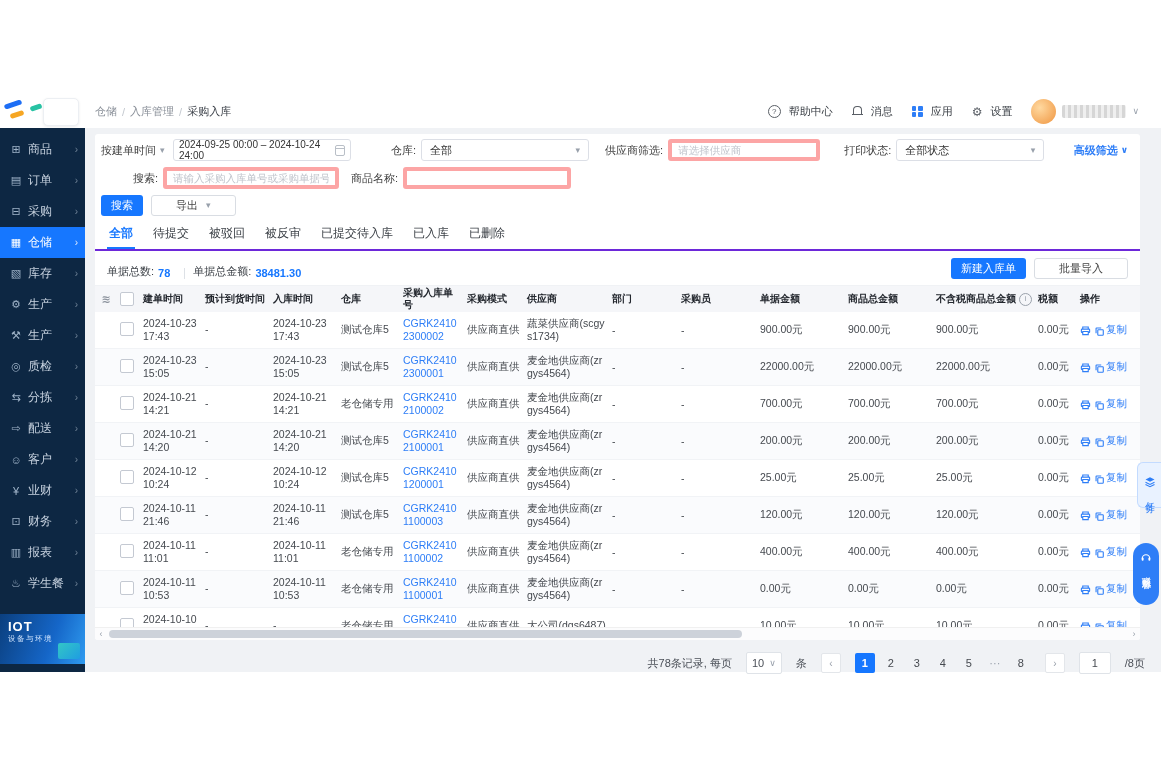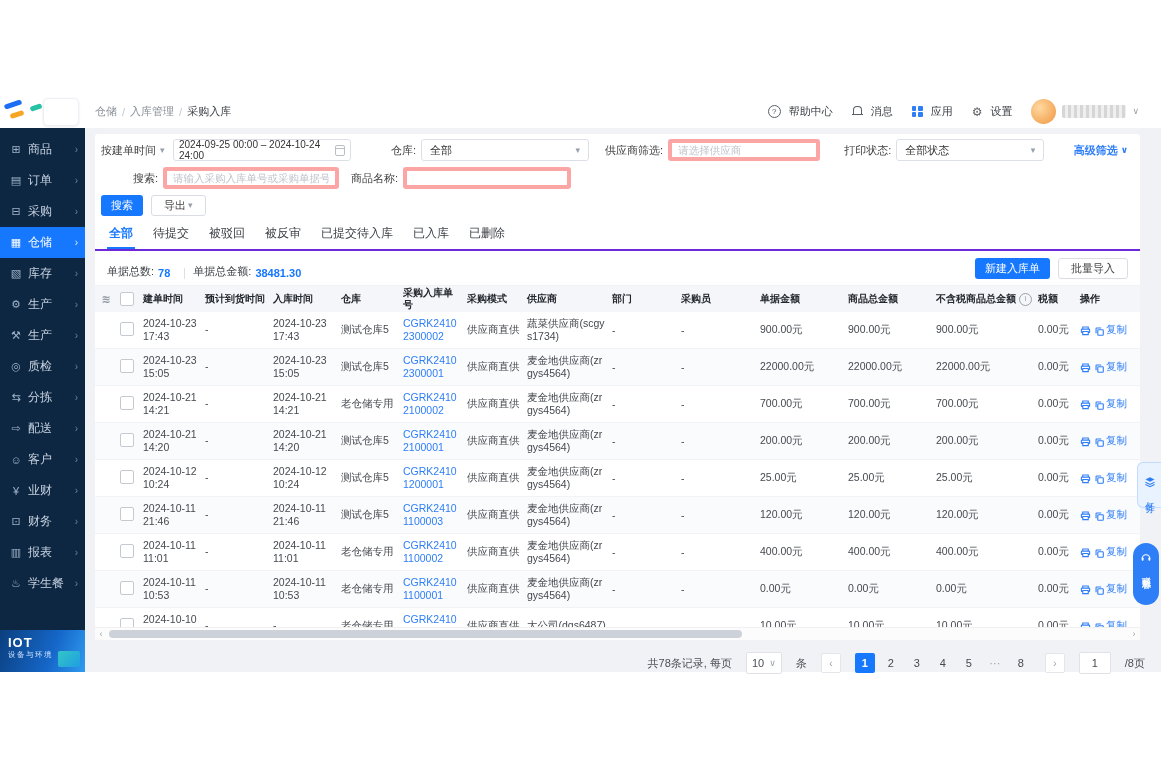--- a/index.html
+++ b/index.html
@@ -37,21 +37,21 @@
   
   .sidebar{position:absolute;left:0;top:128px;width:85px;height:544px;background:#0d2743;overflow:hidden}
   #side-list{padding-top:6px}
   .side-item{display:flex;align-items:center;height:31px;padding:0 7px 0 9px;color:#c8d3e0;font-size:12px;cursor:pointer}
   .si-ic{width:14px;font-size:11px;color:#9fb3c8;margin-right:5px;text-align:center;flex:none}
   .si-lb{flex:1;white-space:nowrap}
   .si-ch{font-size:10px;color:#6e8196}
   .side-item.active{background:#1677ff;color:#fff}
   .side-item.active .si-ic{color:#fff}
   .side-item.active .si-ch{color:#dce9ff}
-  .brand{position:absolute;left:0;bottom:0;width:85px;height:42px;box-sizing:border-box;padding:5px 8px;
+  .brand{position:absolute;left:0;bottom:8px;width:85px;height:50px;box-sizing:border-box;padding:5px 8px;
     background:linear-gradient(110deg,#0b3f7e 0%,#1566c8 60%,#2f9bf0 100%);color:#fff}
   .b-iot{font-weight:700;font-size:13px;letter-spacing:1px}
   .b-sub{font-size:7.5px;color:#cfe4ff;letter-spacing:1.5px}
   .b-img{position:absolute;right:5px;bottom:5px;width:22px;height:16px;border-radius:2px;opacity:.9;
     background:linear-gradient(135deg,#35d0c5,#1e9fe0)}
 
   
   .content{position:absolute;left:85px;top:128px;width:1076px;height:544px;background:#f0f2f5}
   .card{position:absolute;left:10px;top:6px;width:1045px;height:506px;background:#fff;border-radius:3px;
     display:flex;flex-direction:column;overflow:hidden}
@@ -79,22 +79,22 @@
   .lb-pr{margin-left:24px}
   .sel-pr{width:148px}
   .adv{margin-left:auto;color:#2e7ef7;display:flex;align-items:center;gap:3px;cursor:pointer;font-weight:600}
   .advc{font-size:9px;color:#2e7ef7}
   .lb-se{margin-left:32px}
   .inp-se{width:176px}
   .lb-pn{margin-left:12px}
   .inp-pn{width:168px}
   .btn-pri{height:21px;padding:0 10px;background:#1677ff;color:#fff;border:none;border-radius:3px;
     font-size:11px;cursor:pointer;font-family:inherit}
-  .btn-sec{height:21px;padding:0 12px;background:#fff;color:#444;border:1px solid #d9dde3;border-radius:3px;
-    font-size:11px;display:inline-flex;align-items:center;gap:2px;cursor:pointer;font-family:Liberation Sans, sans-serif}
+  .btn-sec{height:21px;padding:0 24px;background:#fff;color:#444;border:1px solid #d9dde3;border-radius:3px;
+    font-size:11px;display:inline-flex;align-items:center;gap:8px;cursor:pointer;font-family:Liberation Sans, sans-serif}
   .r3 .btn-sec{margin-left:8px}
 
   
   .tabs{margin-top:6px;padding:0 12px;border-bottom:2px solid #6d28d9}
   .tab{display:inline-block;margin-right:16px;padding:3px 2px 5px;font-size:12px;color:#3a3f45;cursor:pointer}
   .tab.active{color:#1677ff;border-bottom:2px solid #1677ff;font-weight:700}
 
   
   .summary{display:flex;align-items:flex-end;padding:7px 12px 6px;font-size:11px}
   .sm-lb{color:#3a3f45}

